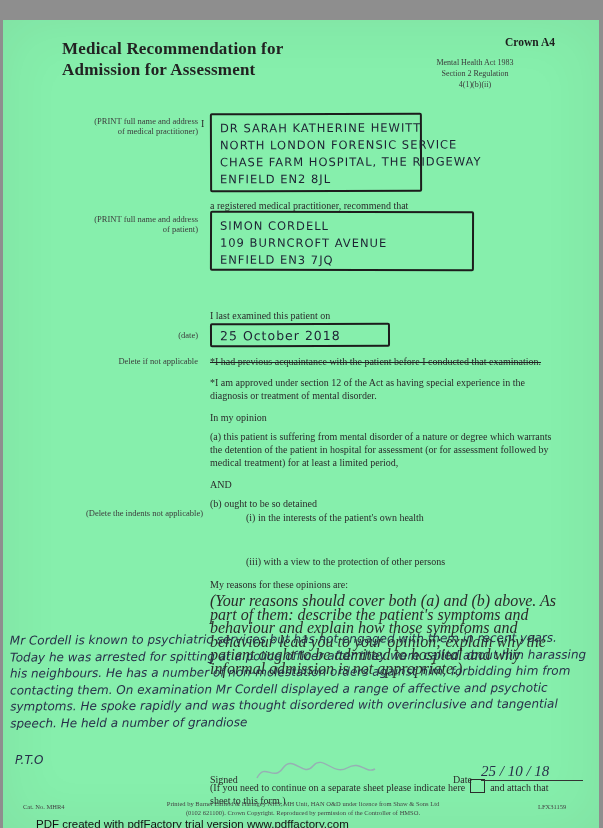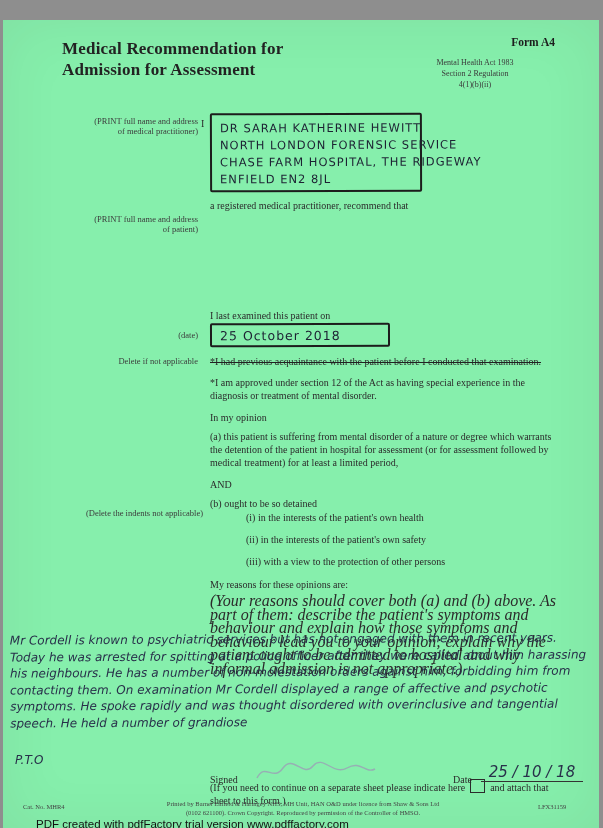--- a/index.html
+++ b/index.html
@@ -57,77 +57,81 @@
 </style>
 </head>
 <body>
 
 <div class="page">
 
   <div class="abs title" style="left:59px;top:18px;width:300px;">
     <div>Medical Recommendation for</div>
     <div>Admission for Assessment</div>
   </div>
-  <div class="abs form-code" style="right:44px;top:16px;width:120px;">Form A4</div>
+  <div class="abs form-code" style="right:44px;top:16px;width:120px;">Crown A4</div>
   <div class="abs hdr-small" style="right:44px;top:38px;width:160px;">Mental Health Act 1983</div>
   <div class="abs hdr-small" style="right:44px;top:49px;width:160px;">Section 2 Regulation</div>
   <div class="abs hdr-small" style="right:44px;top:60px;width:160px;">4(1)(b)(ii)</div>
 
   <div class="abs lbl" style="left:85px;top:96px;width:110px;">(PRINT full name and address of medical practitioner)</div>
   <div class="abs body-txt" style="left:198px;top:97px;">I</div>
   <div class="abs hand-box" style="left:207px;top:93px;width:212px;height:79px;">
     <div class="caps">DR SARAH KATHERINE HEWITT</div>
     <div class="caps">NORTH LONDON FORENSIC SERVICE</div>
     <div class="caps">CHASE FARM HOSPITAL, THE RIDGEWAY</div>
     <div class="caps">ENFIELD EN2 8JL</div>
   </div>
   <div class="abs body-txt" style="left:207px;top:179px;width:340px;">a registered medical practitioner, recommend that</div>
 
   <div class="abs lbl" style="left:85px;top:194px;width:110px;">(PRINT full name and address of patient)</div>
+  <div class="abs hand-box" style="left:207px;top:191px;width:264px;height:60px;transform:rotate(0.15deg);">
+    <div class="caps">SIMON CORDELL</div>
+    <div class="caps">109 BURNCROFT AVENUE</div>
+    <div class="caps">ENFIELD EN3 7JQ</div>
+  </div>
   <div class="abs body-txt" style="left:207px;top:289px;width:342px;">I last examined this patient on</div>
 
   <div class="abs lbl" style="left:85px;top:310px;width:110px;">(date)</div>
   <div class="abs hand-box" style="left:207px;top:303px;width:180px;height:24px;padding:2px 8px;">
     <div class="caps" style="font-size:12.5px;">25 October 2018</div>
   </div>
 
   <div class="abs lbl" style="left:75px;top:336px;width:120px;">Delete if not applicable</div>
   <div class="abs body-txt struck" style="left:207px;top:335px;width:370px;">*I had previous acquaintance with the patient before I conducted that examination.</div>
 
   <div class="abs body-txt" style="left:207px;top:356px;width:345px;">*I am approved under section 12 of the Act as having special experience in the diagnosis or treatment of mental disorder.</div>
 
   <div class="abs body-txt" style="left:207px;top:391px;">In my opinion</div>
   <div class="abs body-txt" style="left:207px;top:410px;width:345px;">(a) this patient is suffering from mental disorder of a nature or degree which warrants the detention of the patient in hospital for assessment (or for assessment followed by medical treatment) for at least a limited period,</div>
   <div class="abs body-txt" style="left:207px;top:458px;">AND</div>
   <div class="abs body-txt" style="left:207px;top:477px;">(b) ought to be so detained</div>
 
   <div class="abs lbl" style="left:80px;top:488px;width:120px;">(Delete the indents not applicable)</div>
   <div class="abs body-txt" style="left:243px;top:491px;">(i) in the interests of the patient's own health</div>
-  <div class="abs body-txt" style="left:243px;top:513px;">(ii) in the interests of the patient's own safety</div>
   <div class="abs body-txt" style="left:243px;top:535px;">(iii) with a view to the protection of other persons</div>
 
   <div class="abs body-txt" style="left:207px;top:558px;">My reasons for these opinions are:</div>
   <div class="abs italic-txt" style="left:207px;top:574px;width:348px;">(Your reasons should cover both (a) and (b) above. As part of them: describe the patient's symptoms and behaviour and explain how those symptoms and behaviour lead you to your opinion; explain why the patient ought to be admitted to hospital and why informal admission is not appropriate.)</div>
 
   <div class="abs hand hand-par" style="left:7px;top:611px;width:584px;">Mr Cordell is known to psychiatric services but has not engaged with them in recent years. Today he was arrested for spitting at a police officer after they were called about him harassing his neighbours. He has a number of non-molestation orders against him, forbidding him from contacting them. On examination Mr Cordell displayed a range of affective and psychotic symptoms. He spoke rapidly and was thought disordered with overinclusive and tangential speech. He held a number of grandiose</div>
 
   <div class="abs hand" style="left:12px;top:733px;font-size:12px;">P.T.O</div>
 
   <div class="abs body-txt" style="left:207px;top:719px;width:348px;margin-top:40px;">
     <span>(If you need to continue on a separate sheet please indicate here</span><span class="checkbox"></span><span>and attach that sheet to this form.)</span>
   </div>
 
   <div class="abs body-txt" style="left:207px;top:753px;">Signed</div>
   <div class="abs" style="left:248px;top:736px;">
     <svg width="130" height="30" viewBox="0 0 130 30">
       <path d="M6 22 C14 6, 22 26, 32 12 S 52 22, 62 10 S 82 20, 96 12 S 114 18, 124 13" fill="none" stroke="#9aa3b5" stroke-width="1.4" opacity="0.85"></path>
     </svg>
   </div>
   <div class="abs body-txt" style="left:450px;top:753px;">Date</div>
-  <div class="abs hand date-underline" style="left:478px;top:743px;width:102px;font-size:15px;text-align:center;">25 / 10 / 18</div>
+  <div class="abs hand date-underline" style="left:478px;top:743px;width:102px;font-size:15px;text-align:left;font-family:Liberation Serif, serif;">25 / 10 / 18</div>
 
   <div class="abs footer-txt" style="left:20px;top:783px;">Cat. No. MHR4</div>
   <div class="abs footer-txt" style="left:110px;top:780px;width:380px;text-align:center;">Printed by Barnet Enfield &amp; Haringey NHS, MH Unit, HAN O&amp;D under licence from Shaw &amp; Sons Ltd</div>
   <div class="abs footer-txt" style="left:110px;top:789px;width:380px;text-align:center;">(0102 621100). Crown Copyright. Reproduced by permission of the Controller of HMSO.</div>
   <div class="abs footer-txt" style="left:535px;top:783px;">LFX31159</div>
 
   <div class="abs banner" style="left:33px;top:798px;">
     <span>PDF created with pdfFactory trial version </span><a href="#">www.pdffactory.com</a>
   </div>
 

